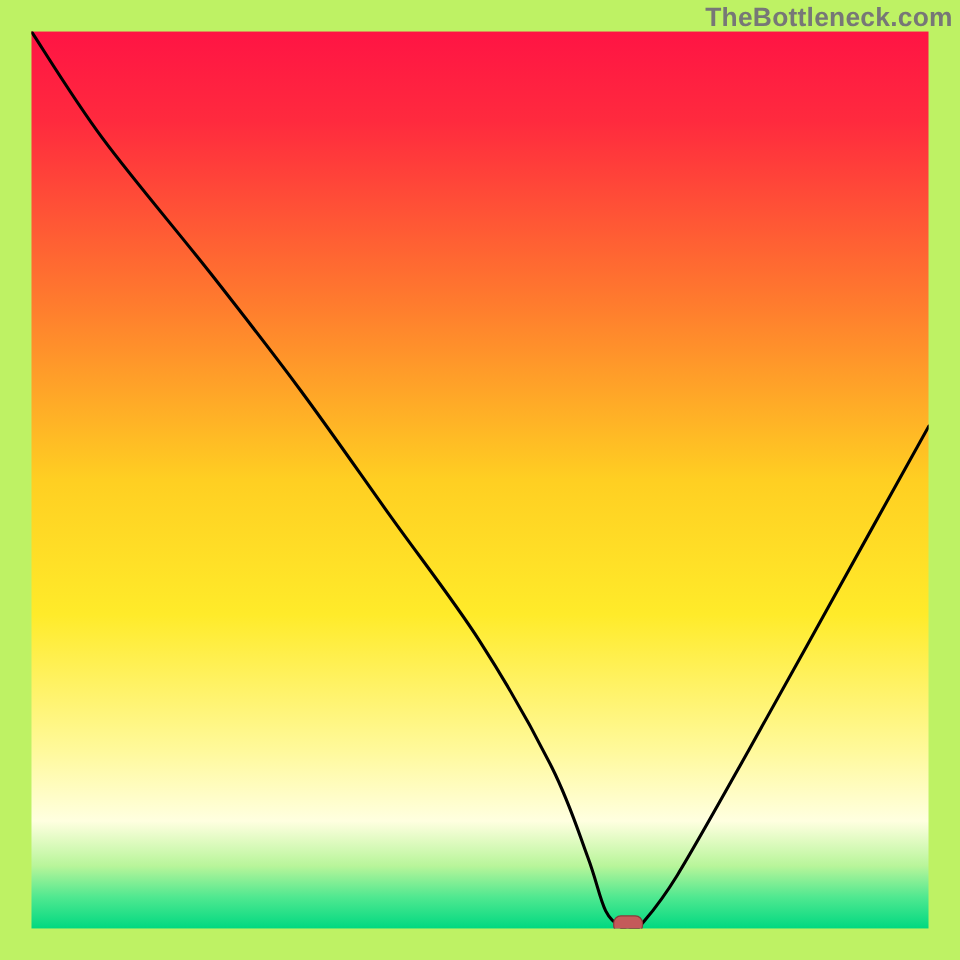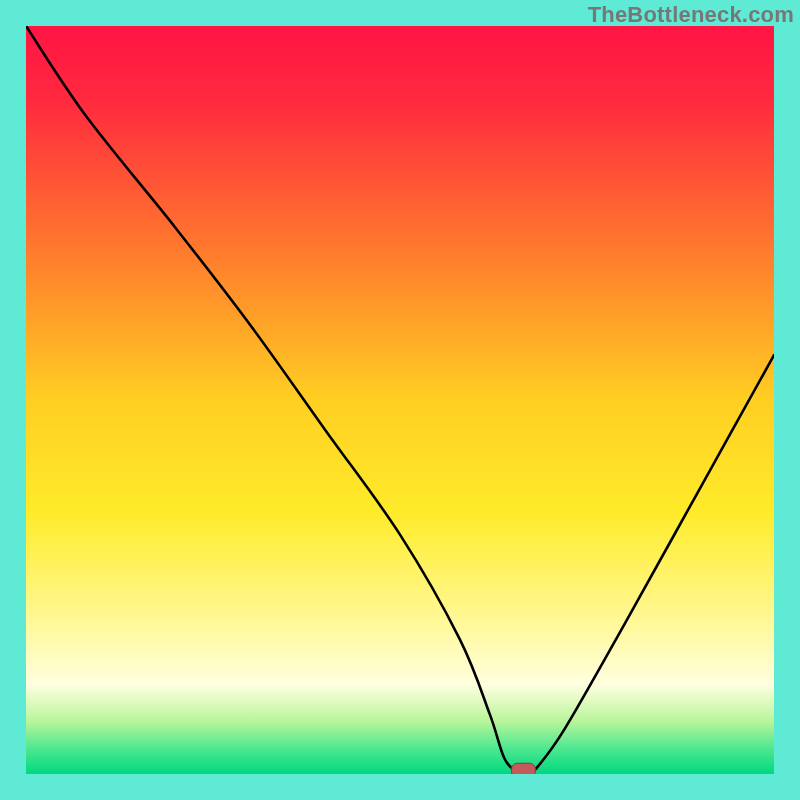--- a/index.html
+++ b/index.html
@@ -9,21 +9,21 @@
     height: 800px;
     background: #000;
     overflow: hidden;
   }
   .frame {
     position: absolute;
     left: 0;
     top: 0;
     width: 800px;
     height: 800px;
-    background: #5eead4;
+    background: #bef264;
   }
   .plot-area {
     position: absolute;
     left: 26px;
     top: 26px;
     width: 748px;
     height: 748px;
     overflow: hidden;
   }
   .watermark {

